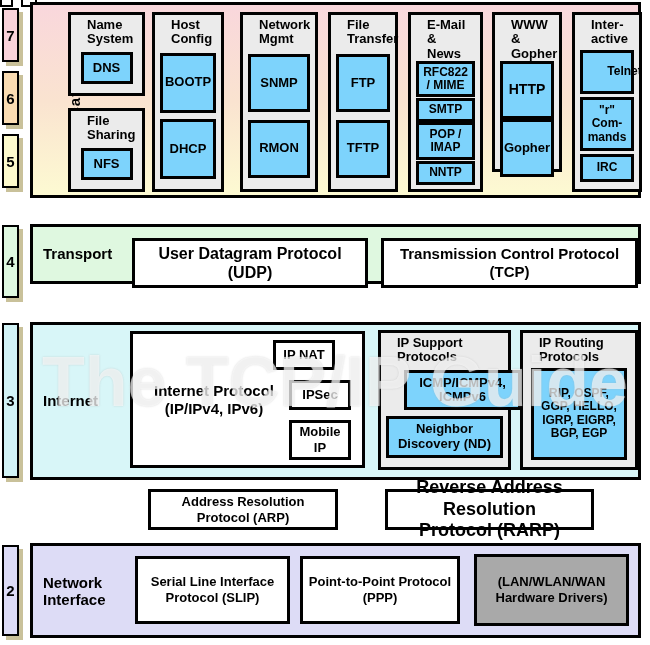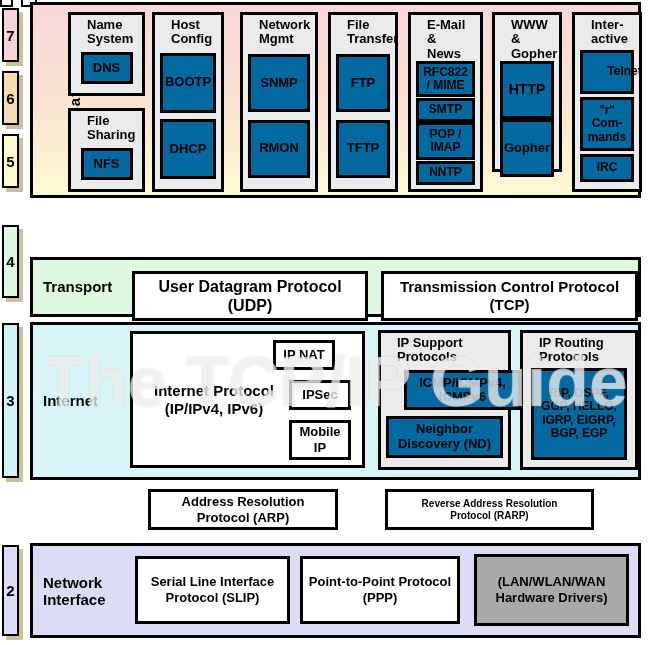--- a/index.html
+++ b/index.html
@@ -28,21 +28,21 @@
   }
   .ptitle {
     font-weight:bold; font-size:13px; line-height:1.1;
     padding:3px 2px 0 4px; white-space:pre-line;margin-left:12px;
   }
   .pboxes {
     flex:1; display:flex; flex-direction:column; align-items:center;
     justify-content:space-evenly; padding:0 5px 4px;
   }
   .bx {
-    background:#0369a1; border:3px solid #000; width:100%;
+    background:#7dd3fc; border:3px solid #000; width:100%;
     display:flex; align-items:center; justify-content:center;
     font-weight:bold; font-size:13px; text-align:center;
     white-space:pre-line; line-height:1.12;
   }
   .bx.sm { font-size:12px; }
   .wbox {
     position:absolute; background:#fff; border:3px solid #000;
     display:flex; align-items:center; justify-content:center;
     font-weight:bold; text-align:center; white-space:pre-line; line-height:1.2;
   }
@@ -144,21 +144,21 @@
       <div class="pboxes">
         <div class="bx sm" style="height:44px;padding-left:35px;">Telnet</div>
         <div class="bx sm" style="height:54px;">"r"
 Com-
 mands</div>
         <div class="bx sm" style="height:28px;">IRC</div>
       </div>
     </div>
   </div>
 
-  <div class="layer" style="top:224px;height:60px;background:#dff8e0;margin-top:33px;">
+  <div class="layer" style="top:224px;height:60px;background:#dff8e0;">
     <div class="llabel">Transport</div>
     <div class="wbox" style="left:99px;top:11px;width:236px;height:50px;font-size:16px;">User Datagram Protocol
 (UDP)</div>
     <div class="wbox" style="left:348px;top:11px;width:257px;height:50px;font-size:15px;">Transmission Control Protocol
 (TCP)</div>
   </div>
 
   <div class="layer" style="top:322px;height:158px;background:#d8f6f8;">
     <div class="llabel">Internet</div>
 
@@ -191,21 +191,21 @@
 IGRP, EIGRP,
 BGP, EGP</div>
       </div>
     </div>
   </div>
 
   <div id="watermark">The TCP/IP Guide</div>
 
   <div class="wbox" style="left:148px;top:489px;width:190px;height:41px;font-size:13px;">Address Resolution
 Protocol (ARP)</div>
-  <div class="wbox" style="left:385px;top:489px;width:209px;height:41px;font-size:10px;">Reverse Address Resolution
+  <div class="wbox" style="left:385px;top:489px;width:209px;height:41px;font-size:18px;">Reverse Address Resolution
 Protocol (RARP)</div>
 
   <div class="layer" style="top:543px;height:95px;background:#dddcf6;">
     <div class="llabel">Network
 Interface</div>
     <div class="wbox" style="left:102px;top:10px;width:155px;height:68px;font-size:13px;">Serial Line Interface
 Protocol (SLIP)</div>
     <div class="wbox" style="left:267px;top:10px;width:160px;height:68px;font-size:13px;">Point-to-Point Protocol
 (PPP)</div>
     <div class="wbox" style="left:441px;top:8px;width:155px;height:72px;font-size:13px;background:#a9a9a9;">(LAN/WLAN/WAN

